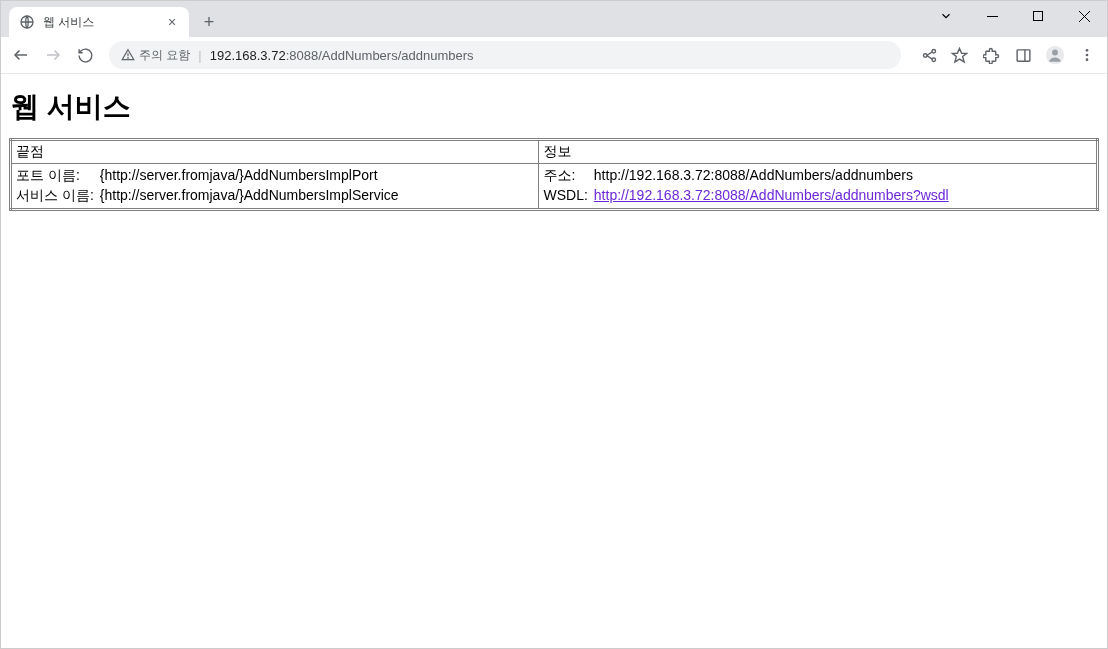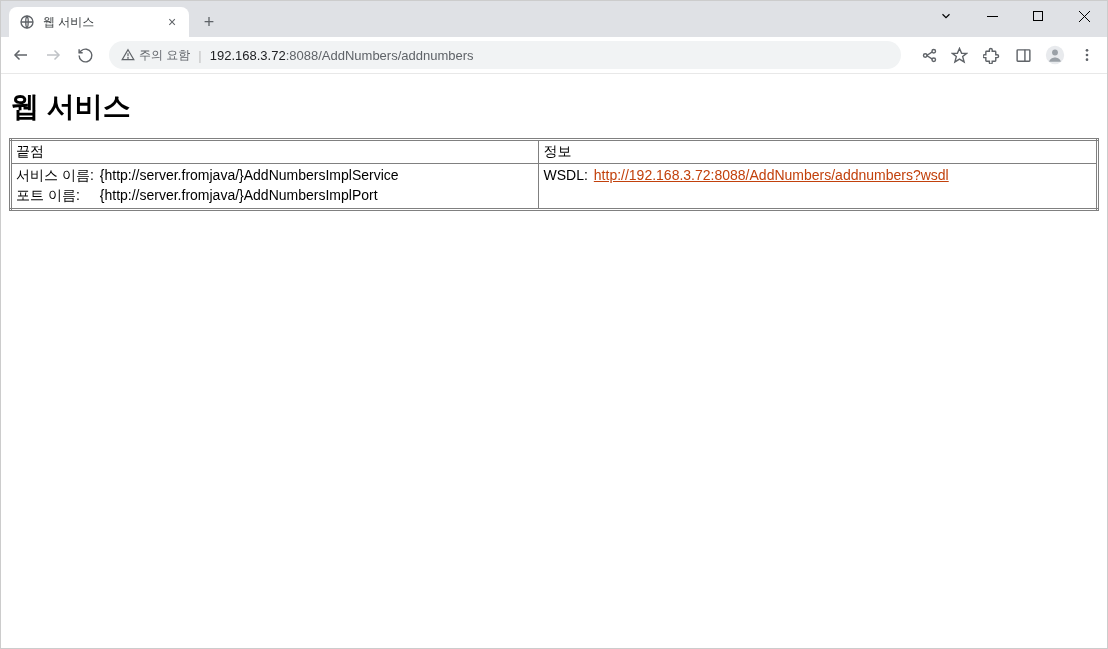--- a/index.html
+++ b/index.html
@@ -108,21 +108,21 @@
   vertical-align: top;
   padding: 2px 4px;
   margin-top: 40px;
 }
 table.ws th {
   font-weight: normal;
 }
 .kv { display: table; }
 .kv .row { display: table-row; }
 .kv .k, .kv .v { display: table-cell; padding: 1px 6px 1px 0; white-space: nowrap; }
-a.link { color: #c2410c; text-decoration: underline; }
+a.link { color: #6d28d9; text-decoration: underline; }
 svg { display:block; }
 </style>
 </head>
 <body>
 
 <div class="titlebar">
   <div class="tab">
     <span class="favicon">
       <svg width="16" height="16" viewBox="0 0 24 24" fill="none" stroke="currentColor" stroke-width="2">
           <circle cx="12" cy="12" r="9"></circle>
@@ -238,31 +238,35 @@
   <table class="ws">
     <tbody>
         <tr>
       <th>끝점</th>
       <th>정보</th>
     </tr>
     <tr>
       <td>
         <div class="kv">
           <div class="row">
+            <span class="k">포트 이름:</span>
+            <span class="v">{http://server.fromjava/}AddNumbersImplPort</span>
+          </div>
+          <div class="row">
             <span class="k">서비스 이름:</span>
             <span class="v">{http://server.fromjava/}AddNumbersImplService</span>
-          </div>
-          <div class="row">
-            <span class="k">포트 이름:</span>
-            <span class="v">{http://server.fromjava/}AddNumbersImplPort</span>
           </div>
         </div>
       </td>
       <td>
         <div class="kv">
+          <div class="row">
+            <span class="k">주소:</span>
+            <span class="v">http://192.168.3.72:8088/AddNumbers/addnumbers</span>
+          </div>
           <div class="row">
             <span class="k">WSDL:</span>
             <span class="v"><a class="link" href="#">http://192.168.3.72:8088/AddNumbers/addnumbers?wsdl</a></span>
           </div>
         </div>
       </td>
     </tr>
   </tbody>
     </table>
 </div>

